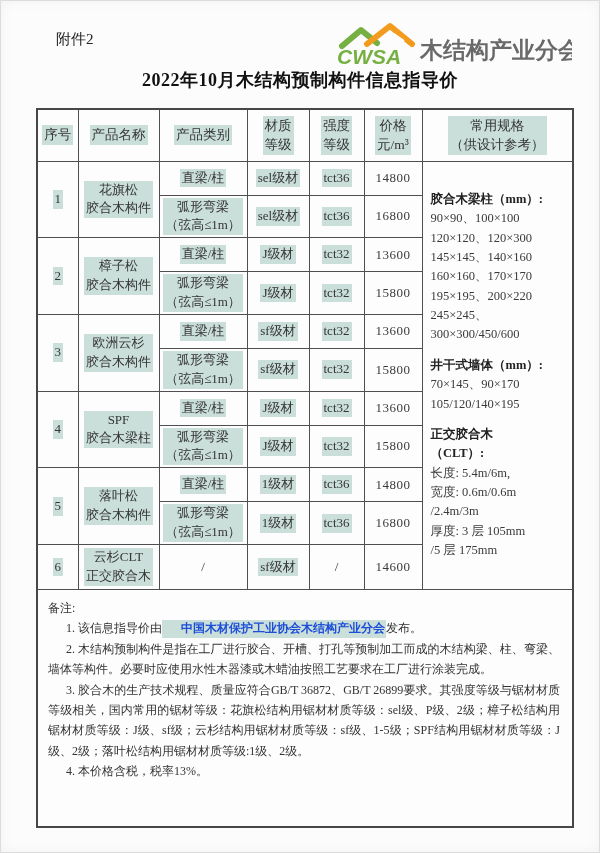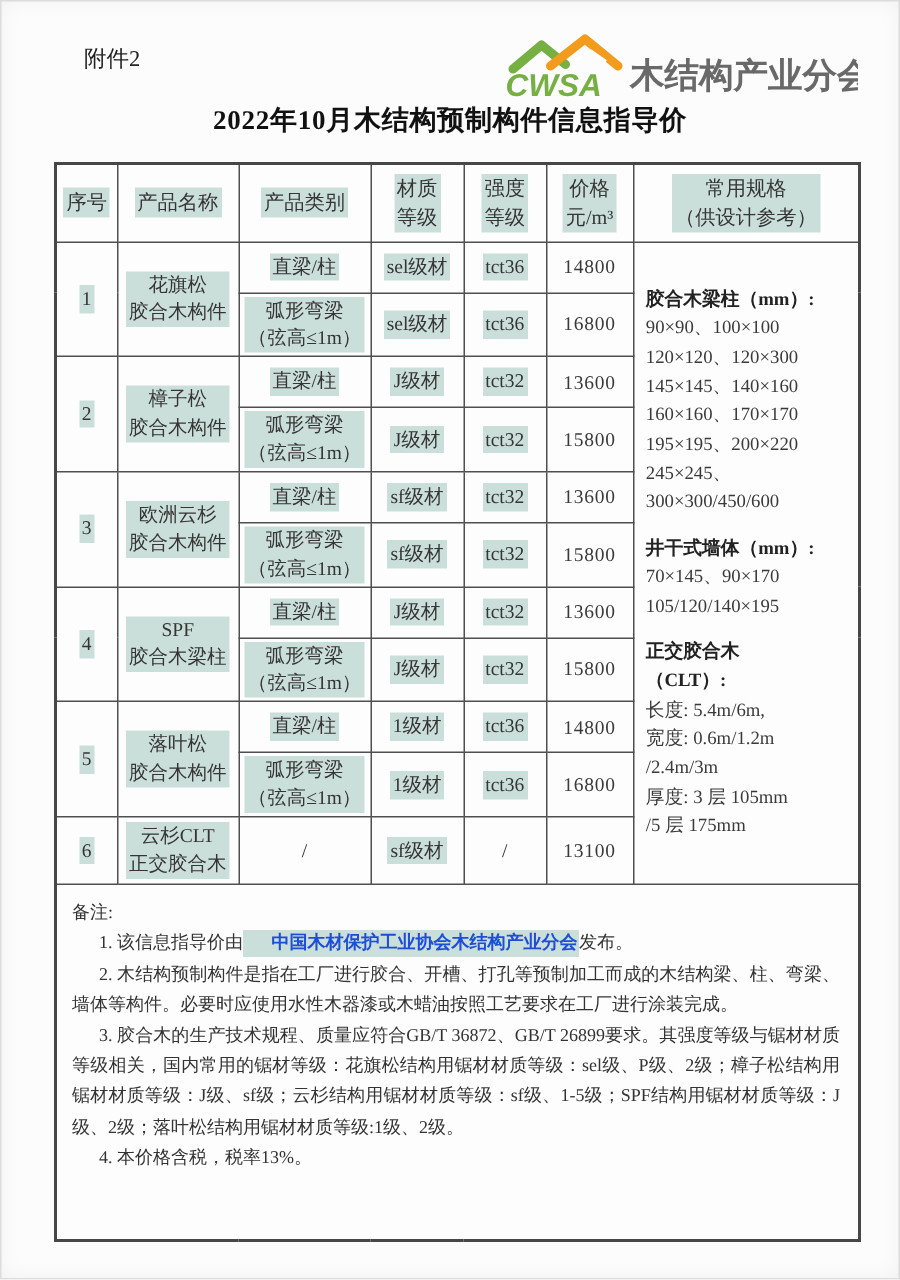--- a/index.html
+++ b/index.html
@@ -107,21 +107,21 @@
 160×160、170×170
 195×195、200×220
 245×245、
 300×300/450/600</div>
             <div class="spec-h mt">井干式墙体（mm）:</div>
             <div class="spec-lines">70×145、90×170
 105/120/140×195</div>
             <div class="spec-h mt">正交胶合木
 （CLT）:</div>
             <div class="spec-lines">长度: 5.4m/6m,
-宽度: 0.6m/1.2m
+宽度: 0.6m/0.6m
 /2.4m/3m
 厚度: 3 层 105mm
 /5 层 175mm</div>
           </div>
         </td>
       </tr>
       <tr class="r-d">
         <td><span class="hl">弧形弯梁
 （弦高≤1m）</span></td>
         <td><span class="hl">sel级材</span></td>
@@ -197,21 +197,21 @@
         <td><span class="price">16800</span></td>
       </tr>
 
       <tr class="r-last">
         <td><span class="hl">6</span></td>
         <td><span class="hl">云杉CLT
 正交胶合木</span></td>
         <td><span>/</span></td>
         <td><span class="hl">sf级材</span></td>
         <td><span>/</span></td>
-        <td><span class="price">13100</span></td>
+        <td><span class="price">14600</span></td>
       </tr>
 
       <tr>
         <td colspan="7" class="notes-cell">
           <div class="notes-label">备注:</div>
           <p class="note"><span>1. 该信息指导价由</span><span class="bold hl">中国木材保护工业协会木结构产业分会</span><span>发布。</span></p>
           <p class="note">2. 木结构预制构件是指在工厂进行胶合、开槽、打孔等预制加工而成的木结构梁、柱、弯梁、墙体等构件。必要时应使用水性木器漆或木蜡油按照工艺要求在工厂进行涂装完成。</p>
           <p class="note">3. 胶合木的生产技术规程、质量应符合GB/T 36872、GB/T 26899要求。其强度等级与锯材材质等级相关，国内常用的锯材等级：花旗松结构用锯材材质等级：sel级、P级、2级；樟子松结构用锯材材质等级：J级、sf级；云杉结构用锯材材质等级：sf级、1-5级；SPF结构用锯材材质等级：J级、2级；落叶松结构用锯材材质等级:1级、2级。</p>
           <p class="note">4. 本价格含税，税率13%。</p>
         </td>

